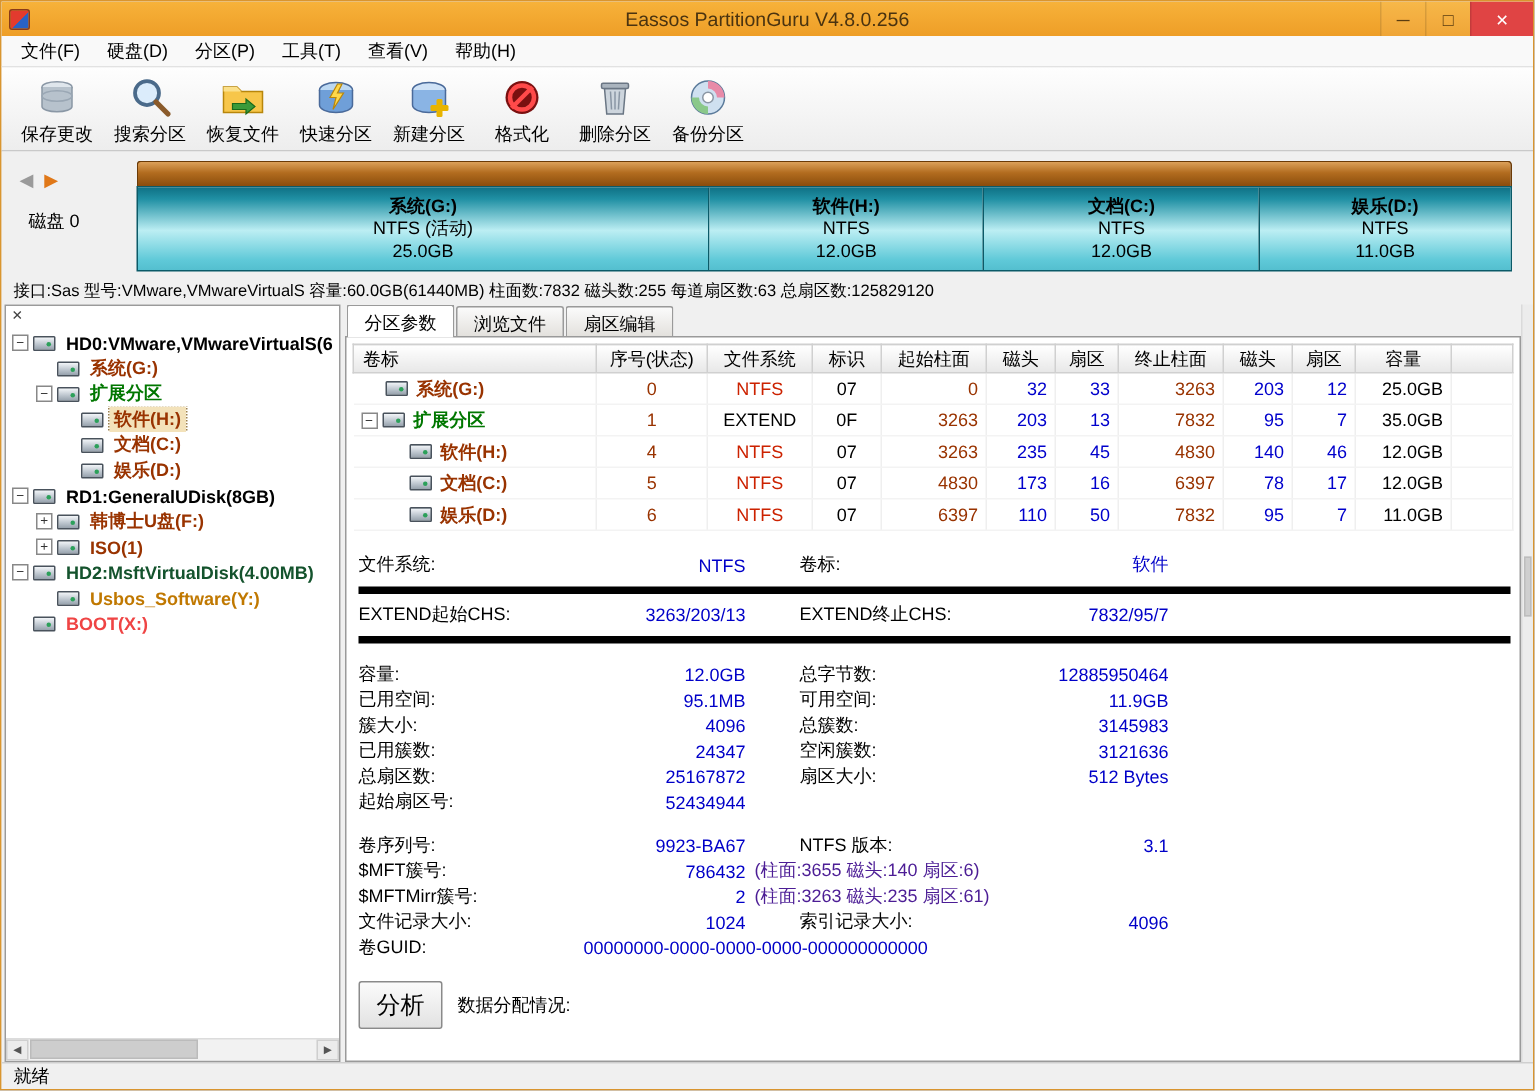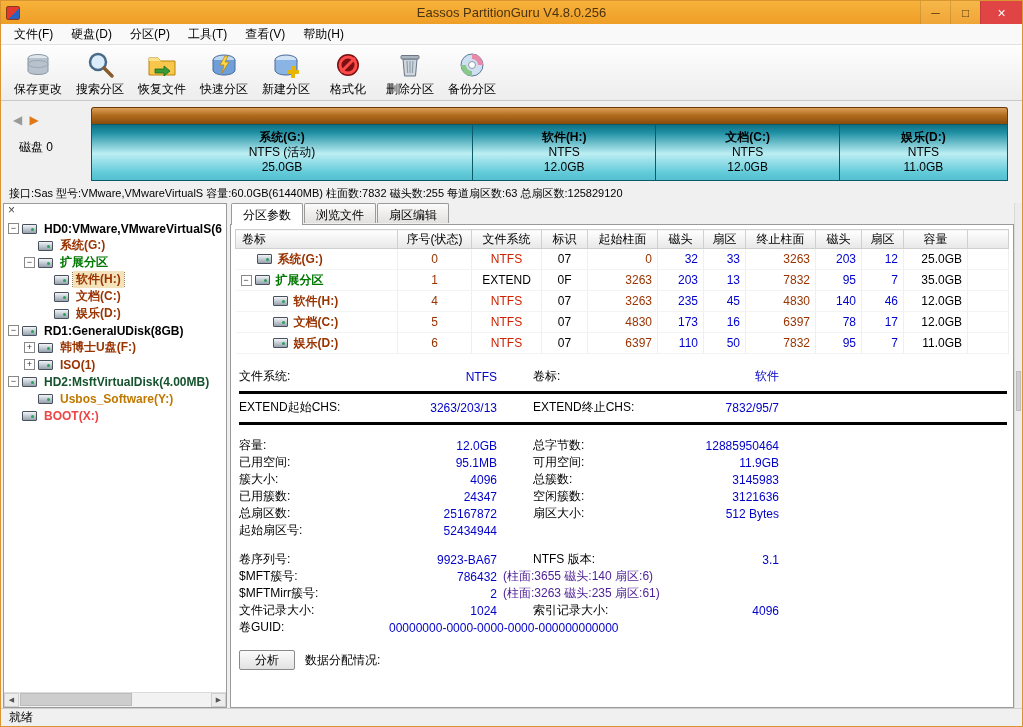--- a/index.html
+++ b/index.html
@@ -55,21 +55,21 @@
                 background:linear-gradient(#f2f5f8,#bac3cc 60%,#97a2ad); }
   .drive-icon::after { content:""; position:absolute; right:2px; top:3px; width:3px; height:3px; background:#2ca05a; border-radius:50%; }
   .tree-label { padding:0 3px; font-weight:bold; }
   .tree-row.selected .tree-label { background:#f3e2ba; outline:1px dotted #9a8050; }
   .hscroll { height:15px; flex:0 0 auto; background:#f2f2f2; border-top:1px solid #dcdcdc; display:flex; align-items:center; }
   .hs-btn { width:15px; height:14px; background:#ececec; border:1px solid #cfcfcf; font-size:7px; color:#555; display:flex; align-items:center; justify-content:center; flex:0 0 auto; }
   .hs-track { flex:1; height:14px; position:relative; }
   .hs-thumb { position:absolute; left:1px; top:0; width:112px; height:13px; background:#cdcdcd; border:1px solid #bbbbbb; }
 
   .rightpanel { flex:1; margin-left:3px; display:flex; flex-direction:column; min-width:0; }
-  .tabs { height:22px; flex:0 0 auto; display:flex; align-items:flex-start; padding-left:1px; }
+  .tabs { height:22px; flex:0 0 auto; display:flex; align-items:center; padding-left:1px; }
   .tab { height:20px; padding:3px 11px 0; margin-right:1px; border:1px solid #9a9a9a; border-bottom:none; border-radius:2px 2px 0 0;
          background:linear-gradient(#fbfbfb,#e3e1dd); cursor:default; }
   .tab.active { background:#fff; height:22px; position:relative; z-index:2; }
   .tabpage { flex:1; background:#fff; border:1px solid #9a9a9a; margin-top:-1px; overflow:hidden; padding-top:4px; }
 
   
   .ptable { border-collapse:collapse; table-layout:fixed; width:calc(100% - 8px); margin:0 4px; font-size:12px; }
   .ptable th { font-weight:normal; background:linear-gradient(#ffffff,#e7e7e7); border:1px solid #d0d0d0; height:19px; padding:0 3px;
                text-align:center; white-space:nowrap; overflow:hidden; }
   .ptable th.h-left { text-align:left; padding-left:6px; }
@@ -79,29 +79,29 @@
   .c-right { text-align:right; }
   .c-center { text-align:center; }
   .c-maroon { color:#993300; }
   .c-blue { color:#0000cc; }
   .c-red { color:#cc2200; }
 
   
   .details { padding-left:8px; margin-top:10px; }
   .dgroup { margin-bottom:12px; }
   .drow { display:grid; grid-template-columns:148px 110px 36px 150px 96px 1fr; min-height:15.5px; align-items:center; }
-  .drow.underline { padding:4px 0 6px; border-bottom:3px solid #000000; margin-bottom:1px; margin-right:6px; }
+  .drow.underline { padding:4px 0 6px; border-bottom:5px solid #000000; margin-bottom:1px; margin-right:6px; }
   .dlabel { color:#000; white-space:nowrap; }
   .dvalue { color:#0000c8; text-align:right; white-space:nowrap; }
   .dl1 { grid-column:1; } .dv1 { grid-column:2; } .dl2 { grid-column:4; } .dv2 { grid-column:5; }
   .dextra { grid-column:3/7; color:#4c1d95; padding-left:6px; white-space:nowrap; }
   .dv1.wide { grid-column:2/7; text-align:left; padding-left:2px; }
 
   .analyze-row { margin:14px 0 0 8px; display:flex; align-items:center; gap:10px; }
-  .analyze { width:56px; height:20px; font-size:12px; font-family:inherit; border:1px solid #8a8a8a; border-radius:2px;
+  .analyze { width:56px; height:32px; font-size:16px; font-family:inherit; border:1px solid #8a8a8a; border-radius:2px;
              background:linear-gradient(#fbfbfb,#e2e2e2); }
   .rightstrip { width:8px; flex:0 0 auto; background:#ececec; border-left:1px solid #dadada; position:relative; }
   .rightstrip .handle { position:absolute; top:168px; left:1px; width:5px; height:40px; background:#cfcfcf; border:1px solid #bdbdbd; }
 
   .statusbar { height:18px; flex:0 0 auto; background:#f0f0f0; border-top:1px solid #cfcfcf; display:flex; align-items:center; padding-left:8px; }
 </style>
 </head>
 <body>
 
 <div class="window">

